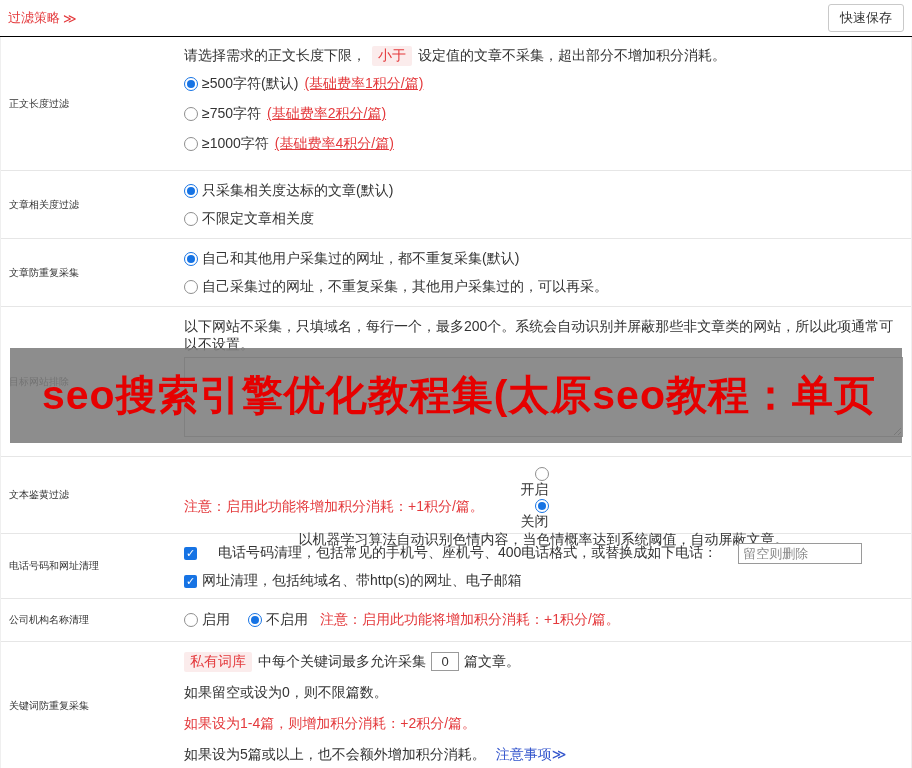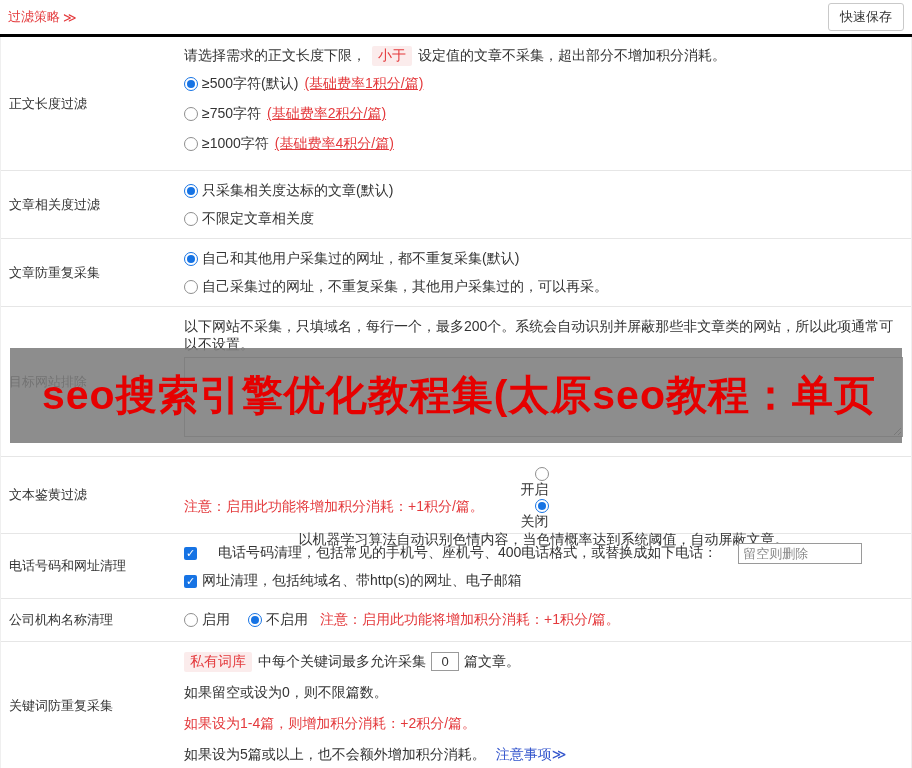--- a/index.html
+++ b/index.html
@@ -5,33 +5,33 @@
   * { margin:0; padding:0; box-sizing:border-box; }
   html,body { background:#fff; }
   body {
     width:912px; height:768px; overflow:hidden; position:relative;
     font-family:"Liberation Sans","DejaVu Sans",sans-serif;
     font-size:14px; color:#333;
   }
   
   .topbar {
     height:37px; display:flex; align-items:center; justify-content:space-between;
-    padding:0 8px; border-bottom:3px solid #000000; background:#fff;
+    padding:0 8px; border-bottom:1px solid #000000; background:#fff;
   }
   .topbar-title { color:#e4393c; font-size:13px; display:flex; align-items:center; gap:3px; }
   .save-btn {
     font-size:13px; color:#333; background:#fff; border:1px solid #c9c9c9;
     border-radius:3px; padding:4px 11px; cursor:pointer;
   }
   
   .table { border-left:1px solid #efefef; border-right:1px solid #efefef; }
   .row { display:flex; border-bottom:1px solid #e6e6e6; }
   .row-label {
     width:175px; flex-shrink:0; padding:0 8px; display:flex; align-items:center;
-    font-size:13px; color:#333;
+    font-size:10px; color:#333;
   }
   .row-content { flex:1; padding:6px 8px 6px 8px; min-width:0; }
   .line { display:flex; align-items:center; height:30px; white-space:nowrap; }
   .gap { margin-right:18px; }
   
   .radio {
     width:14px; height:14px; border:1px solid #8f8f8f; border-radius:50%;
     display:inline-block; position:relative; background:#fff; flex-shrink:0;
     margin-right:4px; cursor:pointer;
   }

